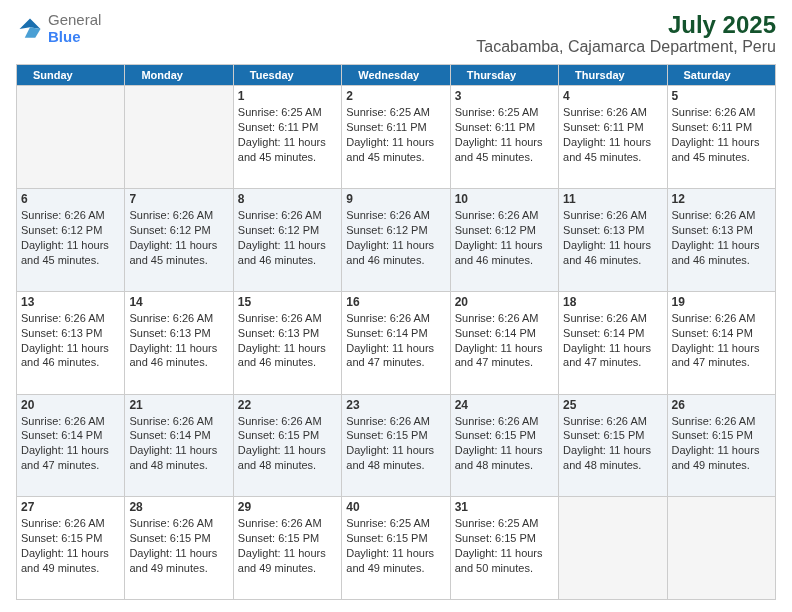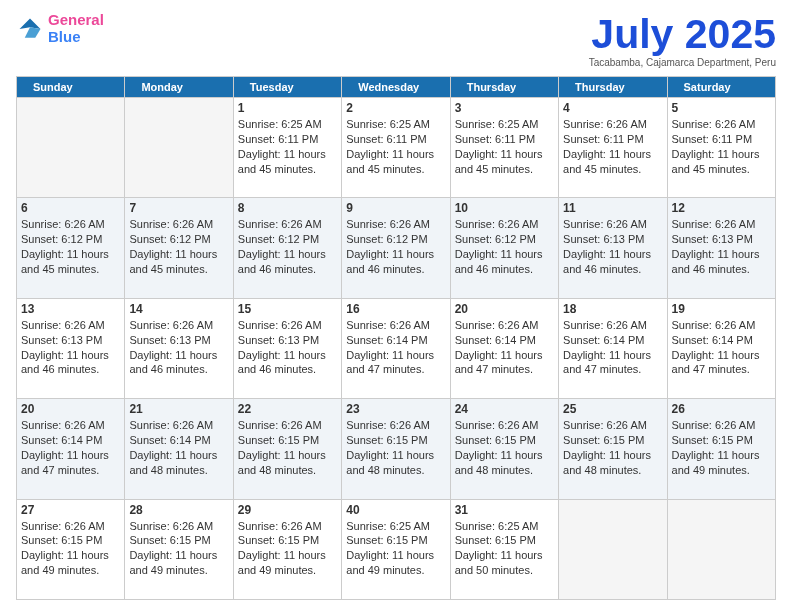--- a/index.html
+++ b/index.html
@@ -28,43 +28,43 @@
       align-items: center;
       gap: 4px;
     }
     .logo-text {
       display: flex;
       flex-direction: column;
       line-height: 1.1;
     }
     .logo-general {
       font-size: 15px;
-      font-weight: bold;
-      color: #ec4899;
+      font-weight: normal;
+      color: #737373;
     }
     .logo-blue {
       font-size: 15px;
       font-weight: bold;
       color: #3b82f6;
     }
     .logo-icon {
       width: 28px;
       height: 28px;
     }
     .title-block {
       text-align: right;
     }
     .main-title {
-      font-size: 41px;
+      font-size: 24px;
       font-weight: bold;
-      color: #1d4ed8;
+      color: #14532d;
       line-height: 1.1;
     }
     .subtitle {
-      font-size: 10px;
+      font-size: 16px;
       color: #555;
     }
     .calendar {
       flex: 1;
       border-collapse: collapse;
       width: 100%;
       table-layout: fixed;
     }
     .calendar th {
       background: #1a6faf;

